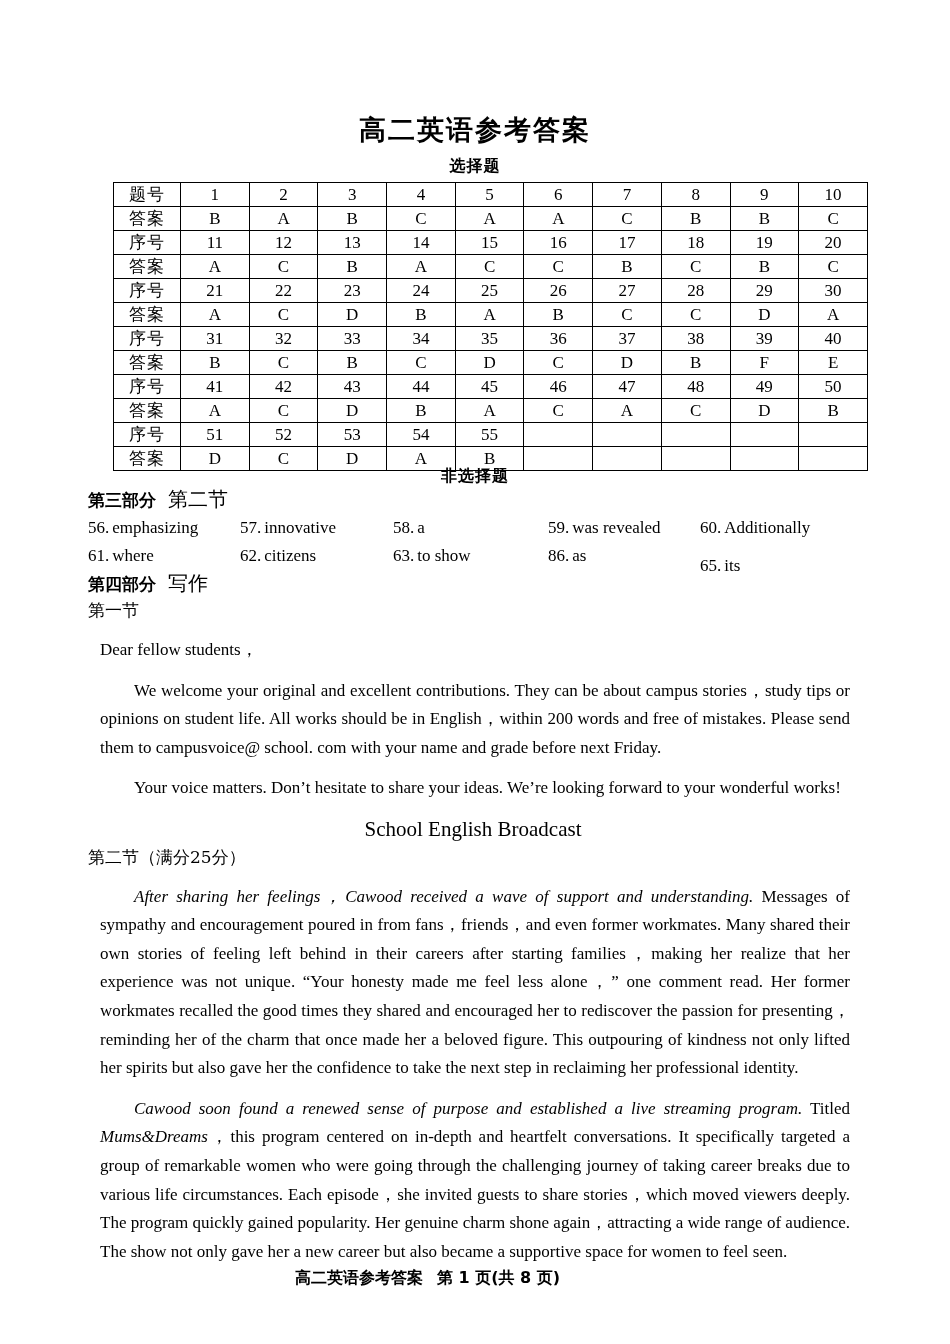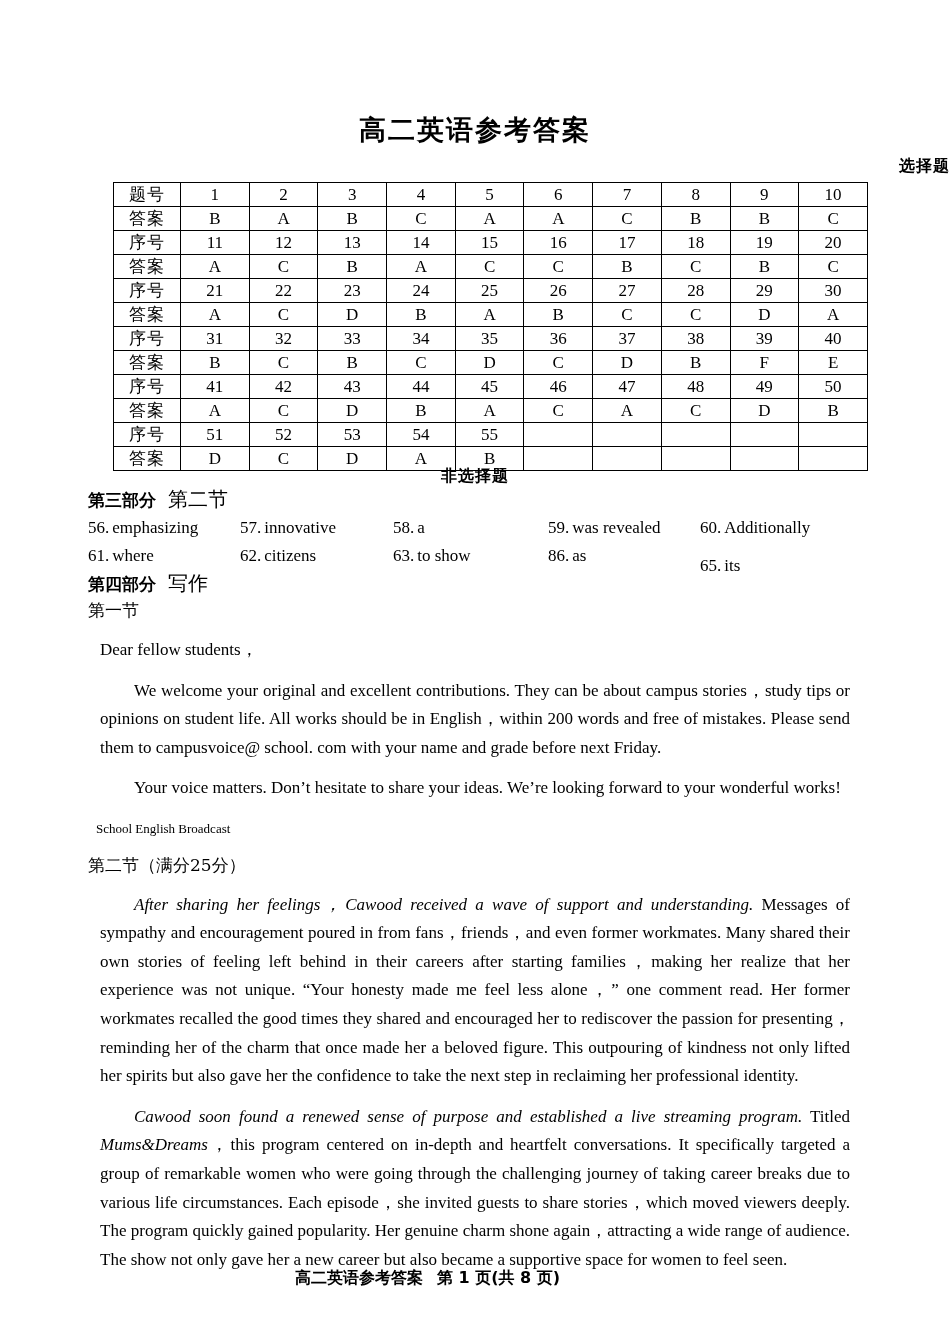--- a/index.html
+++ b/index.html
@@ -37,21 +37,21 @@
   .section-banner {
     position: absolute;
     left: 0;
     width: 950px;
     text-align: center;
     font-family: "DejaVu Sans", "Liberation Sans", sans-serif;
     font-weight: bold;
     font-size: 16px;
     letter-spacing: 1px;
   }
-  #banner-objective { top: 156px; text-align: right; }
+  #banner-objective { top: 156px; }
   #banner-subjective { top: 466px; }
 
   
   .answer-table {
     position: absolute;
     left: 113px;
     top: 182px;
     width: 755px;
     border-collapse: collapse;
     table-layout: fixed;
@@ -119,24 +119,24 @@
   .para {
     font-size: 17px;
     line-height: 28.6px;
     margin: 12px;
     text-align: justify;
     text-justify: inter-word;
   }
   .para.indent { text-indent: 34px; }
   .para .it { font-style: italic; }
   .right-sign {
-    font-size: 13px;
+    font-size: 21px;
     line-height: 28.6px;
-    margin: 8px;
-    text-align: left;
+    margin: 0;
+    text-align: center;
     padding-right: 4px;
   }
 
   
   .footer {
     position: absolute;
     left: 0;
     top: 1268px;
     width: 855px;
     text-align: center;

